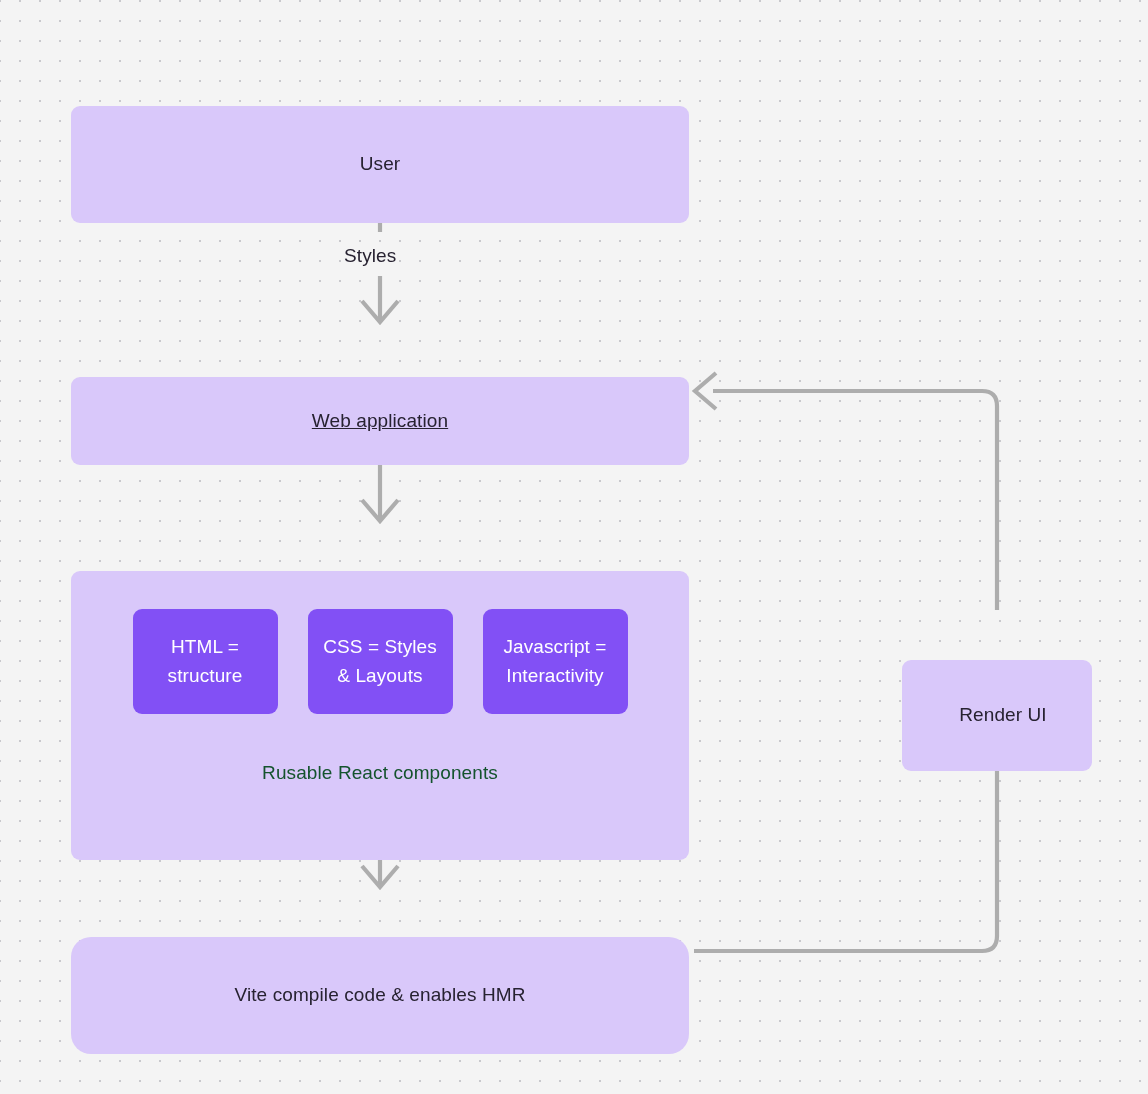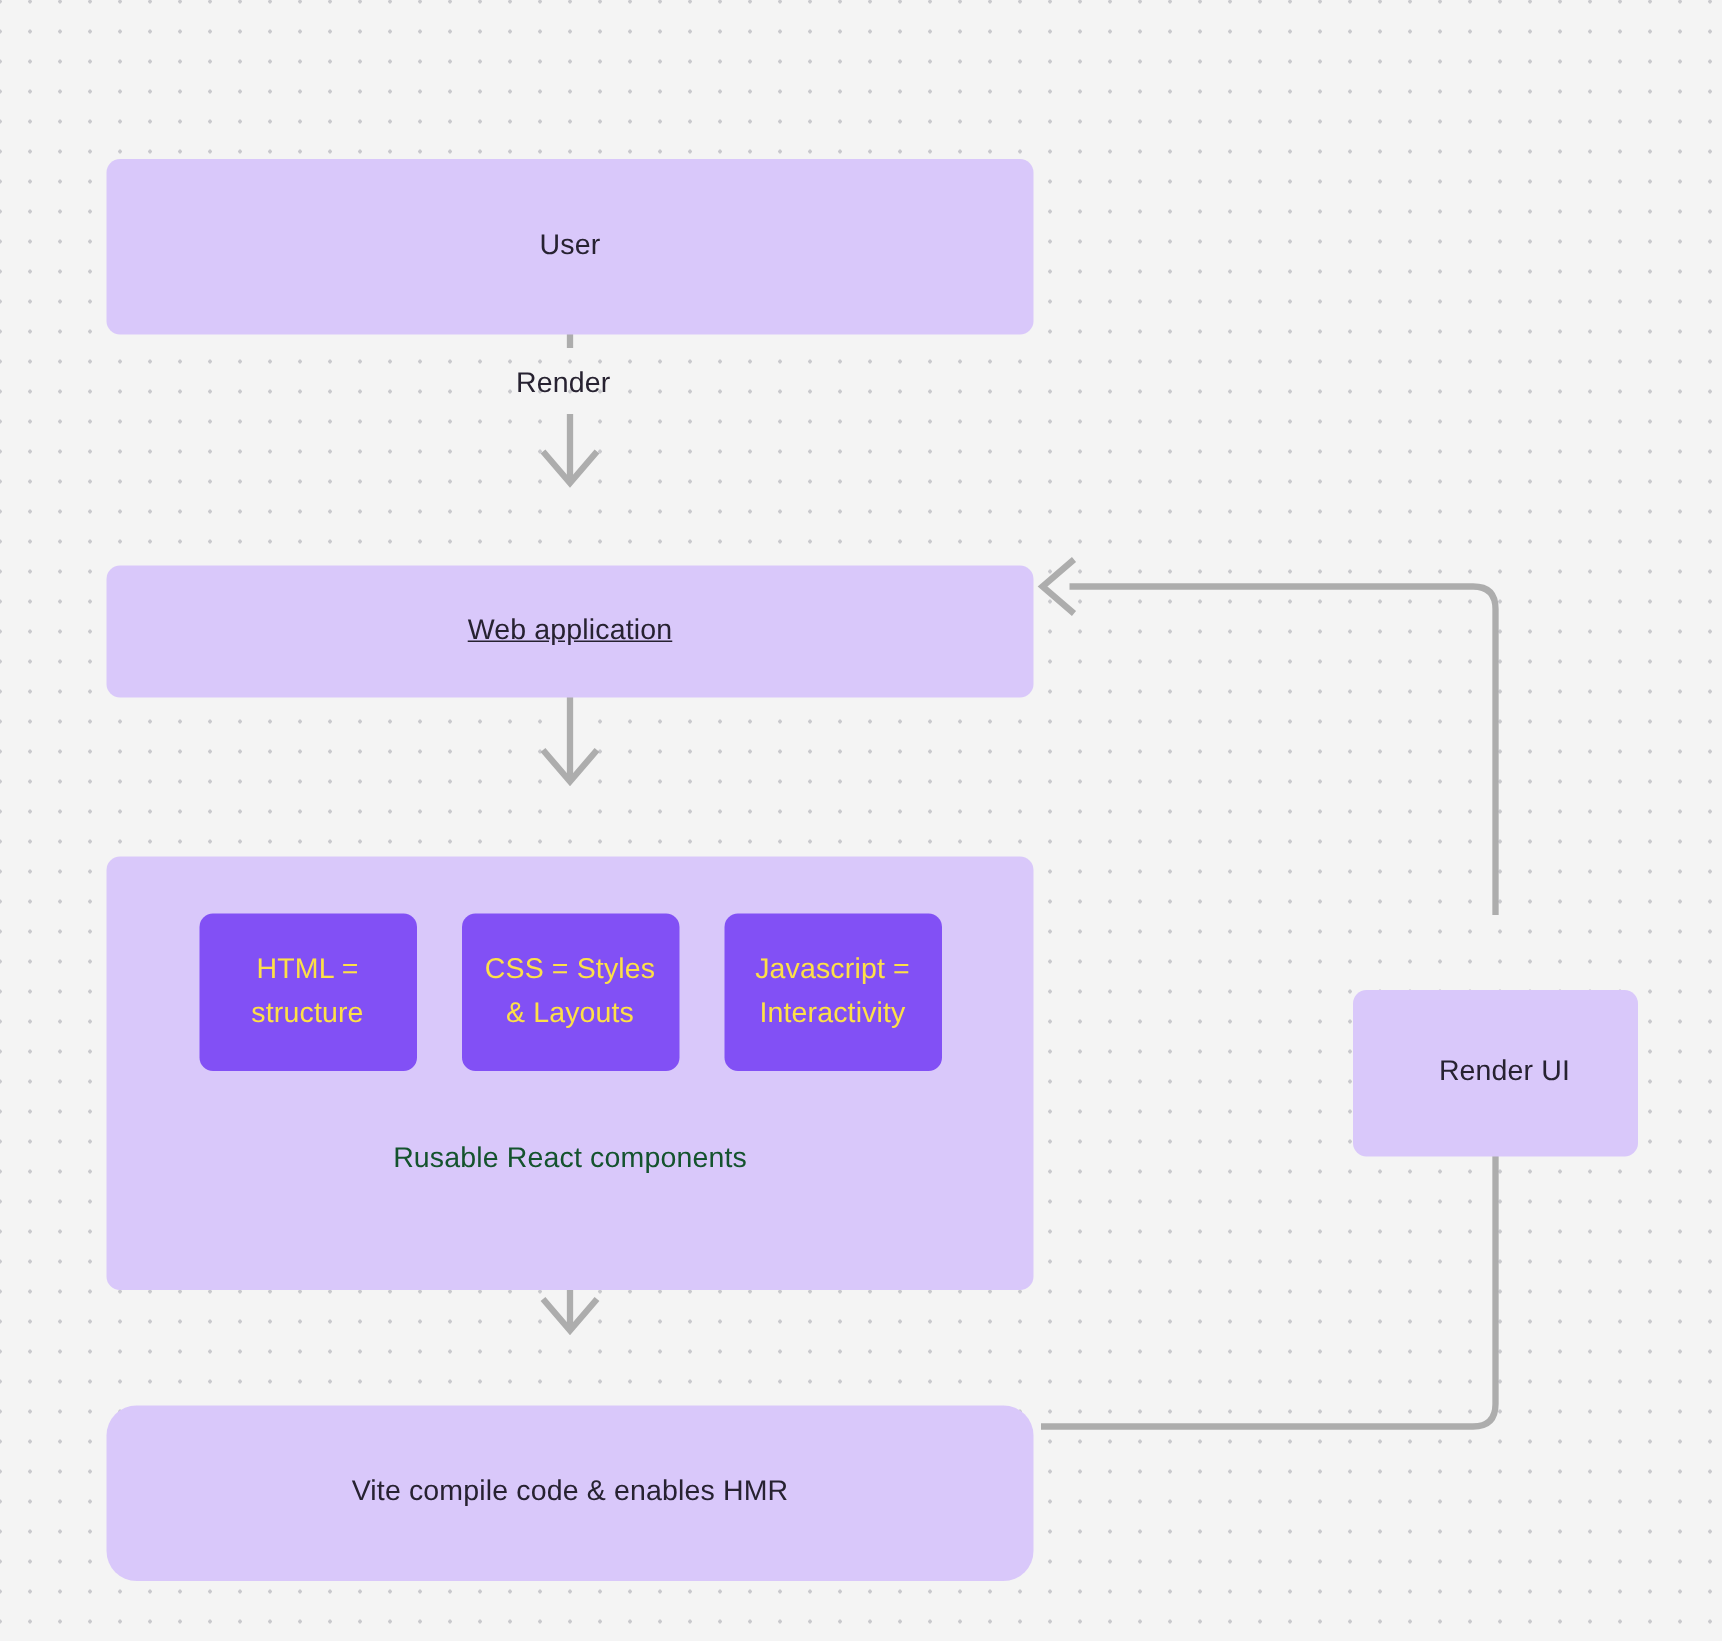--- a/index.html
+++ b/index.html
@@ -58,21 +58,21 @@
     display: flex;
     justify-content: center;
     gap: 30px;
   }
   .inner-node {
     box-sizing: border-box;
     width: 145px;
     height: 105px;
     border-radius: 9px;
     background: #8250f5;
-    color: #fde047;
+    color: #ffffff;
     display: flex;
     align-items: center;
     justify-content: center;
     text-align: center;
     font-size: 19px;
     line-height: 1.5;
     letter-spacing: 0.1px;
     -webkit-font-smoothing: antialiased;
   }
   .inner-node span { white-space: pre-line; display: block; }
@@ -149,21 +149,21 @@
       <path class="edge-path" d="M 694,951 L 982,951 Q 997,951 997,936 L 997,739"></path>
       <path class="edge-head" d="M 976,757 L 997,736 L 1018,757"></path>
     </g>
 
     <g>
       <path class="edge-path" d="M 997,610 L 997,406 Q 997,391 982,391 L 713,391"></path>
       <path class="edge-head" d="M 716,373 L 695,391 L 716,409"></path>
     </g>
   </svg>
 
-  <div class="edge-label" id="edge-label-prompt">Render</div>
+  <div class="edge-label" id="edge-label-prompt">Styles</div>
 
   <div class="node" id="node-user">
     <span class="node-label">User</span>
   </div>
 
   <div class="node" id="node-webapp">
     <span class="node-label">Web application</span>
   </div>
 
   <div class="node" id="node-components">

